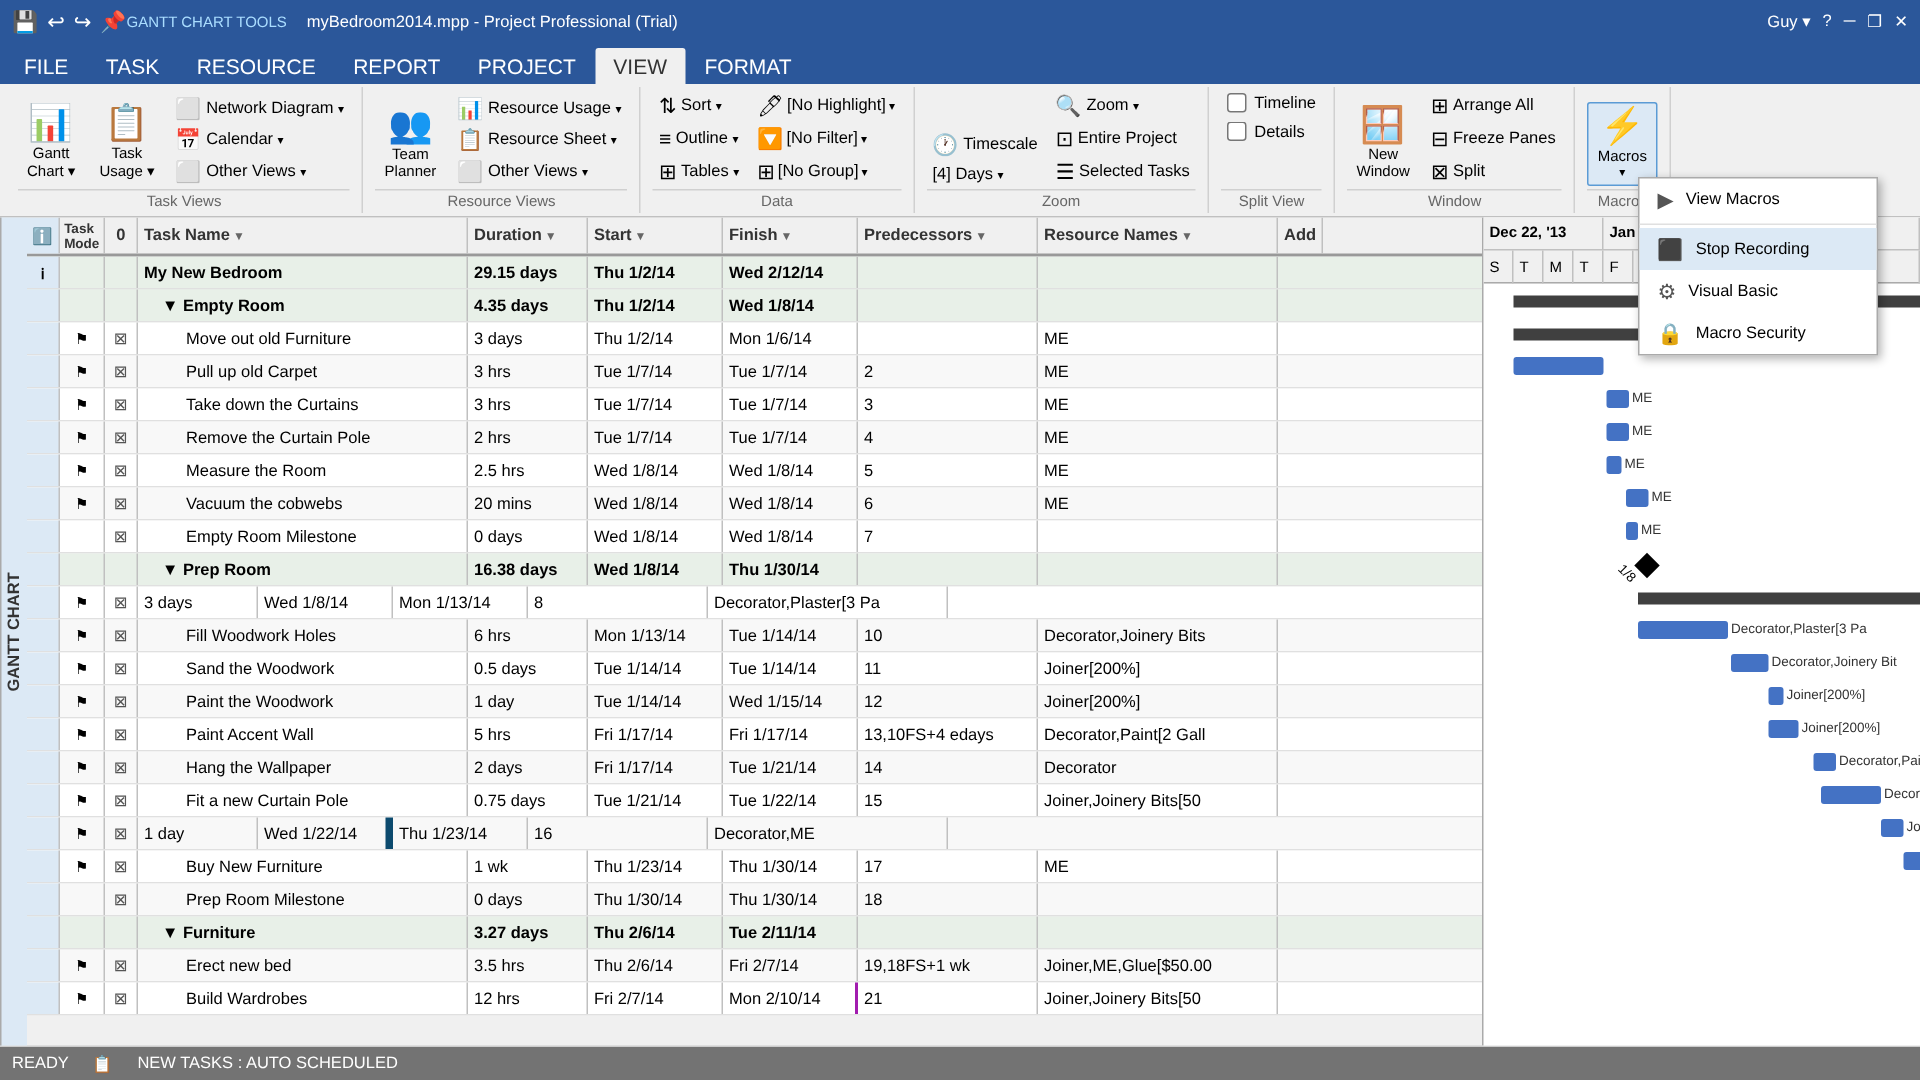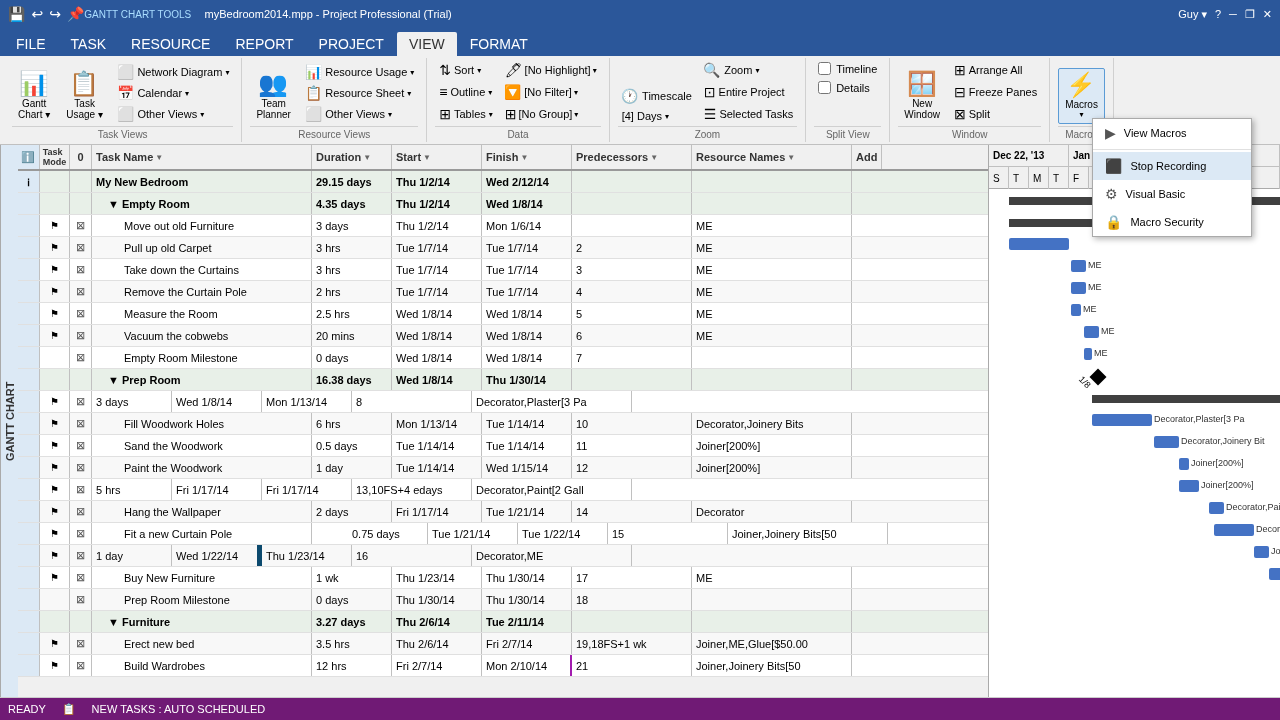--- a/index.html
+++ b/index.html
@@ -562,20 +562,21 @@
           <div style="width:120px;border-right:1px solid #c0c0c0;padding:1px 4px;overflow:hidden;white-space:nowrap;height:100%;display:flex;align-items:center;">12</div>
           <div style="width:160px;border-right:1px solid #c0c0c0;padding:1px 4px;overflow:hidden;white-space:nowrap;height:100%;display:flex;align-items:center;">Joiner[200%]</div>
           <div style="width:30px;padding:1px 4px;height:100%;display:flex;align-items:center;"></div>
         </div>
         <div class="table-row" style="display: flex; border-bottom: 1px solid rgb(224, 224, 224); height: 22px; align-items: center; background: white;">
           <div style="width:22px;border-right:1px solid #c0c0c0;display:flex;align-items:center;justify-content:center;height:100%;background:#dce9f5;font-size:10px;"></div>
           <div style="width:30px;border-right:1px solid #c0c0c0;display:flex;align-items:center;justify-content:center;height:100%;font-size:10px;">⚑</div>
           <div style="width:22px;border-right:1px solid #c0c0c0;display:flex;align-items:center;justify-content:center;height:100%;font-size:10px;">
       <span style="font-size:11px;color:#555;">⊠</span>
     </div>
+          <div style="width:220px;border-right:1px solid #c0c0c0;padding:1px 4px 1px 32px;overflow:hidden;white-space:nowrap;text-overflow:ellipsis;height:100%;display:flex;align-items:center;font-weight:normal;">Paint Accent Wall</div>
           <div style="width:80px;border-right:1px solid #c0c0c0;padding:1px 4px;overflow:hidden;white-space:nowrap;height:100%;display:flex;align-items:center;">5 hrs</div>
           <div style="width:90px;border-right:1px solid #c0c0c0;padding:1px 4px;overflow:hidden;white-space:nowrap;height:100%;display:flex;align-items:center;">Fri 1/17/14</div>
           <div style="width:90px;border-right:1px solid #c0c0c0;padding:1px 4px;overflow:hidden;white-space:nowrap;height:100%;display:flex;align-items:center;">Fri 1/17/14</div>
           <div style="width:120px;border-right:1px solid #c0c0c0;padding:1px 4px;overflow:hidden;white-space:nowrap;height:100%;display:flex;align-items:center;">13,10FS+4 edays</div>
           <div style="width:160px;border-right:1px solid #c0c0c0;padding:1px 4px;overflow:hidden;white-space:nowrap;height:100%;display:flex;align-items:center;">Decorator,Paint[2 Gall</div>
           <div style="width:30px;padding:1px 4px;height:100%;display:flex;align-items:center;"></div>
         </div>
         <div class="table-row" style="display: flex; border-bottom: 1px solid rgb(224, 224, 224); height: 22px; align-items: center; background: rgb(248, 248, 248);">
           <div style="width:22px;border-right:1px solid #c0c0c0;display:flex;align-items:center;justify-content:center;height:100%;background:#dce9f5;font-size:10px;"></div>
           <div style="width:30px;border-right:1px solid #c0c0c0;display:flex;align-items:center;justify-content:center;height:100%;font-size:10px;">⚑</div>
@@ -590,21 +591,21 @@
           <div style="width:160px;border-right:1px solid #c0c0c0;padding:1px 4px;overflow:hidden;white-space:nowrap;height:100%;display:flex;align-items:center;">Decorator</div>
           <div style="width:30px;padding:1px 4px;height:100%;display:flex;align-items:center;"></div>
         </div>
         <div class="table-row" style="display: flex; border-bottom: 1px solid rgb(224, 224, 224); height: 22px; align-items: center; background: white;">
           <div style="width:22px;border-right:1px solid #c0c0c0;display:flex;align-items:center;justify-content:center;height:100%;background:#dce9f5;font-size:10px;"></div>
           <div style="width:30px;border-right:1px solid #c0c0c0;display:flex;align-items:center;justify-content:center;height:100%;font-size:10px;">⚑</div>
           <div style="width:22px;border-right:1px solid #c0c0c0;display:flex;align-items:center;justify-content:center;height:100%;font-size:10px;">
       <span style="font-size:11px;color:#555;">⊠</span>
     </div>
           <div style="width:220px;border-right:1px solid #c0c0c0;padding:1px 4px 1px 32px;overflow:hidden;white-space:nowrap;text-overflow:ellipsis;height:100%;display:flex;align-items:center;font-weight:normal;">Fit a new Curtain Pole</div>
-          <div style="width:80px;border-right:1px solid #c0c0c0;padding:1px 4px;overflow:hidden;white-space:nowrap;height:100%;display:flex;align-items:center;margin-left:36px;">0.75 days</div>
+          <div style="width:80px;border-right:1px solid #c0c0c0;padding:1px 4px;overflow:hidden;white-space:nowrap;height:100%;display:flex;align-items:center;">0.75 days</div>
           <div style="width:90px;border-right:1px solid #c0c0c0;padding:1px 4px;overflow:hidden;white-space:nowrap;height:100%;display:flex;align-items:center;">Tue 1/21/14</div>
           <div style="width:90px;border-right:1px solid #c0c0c0;padding:1px 4px;overflow:hidden;white-space:nowrap;height:100%;display:flex;align-items:center;">Tue 1/22/14</div>
           <div style="width:120px;border-right:1px solid #c0c0c0;padding:1px 4px;overflow:hidden;white-space:nowrap;height:100%;display:flex;align-items:center;">15</div>
           <div style="width:160px;border-right:1px solid #c0c0c0;padding:1px 4px;overflow:hidden;white-space:nowrap;height:100%;display:flex;align-items:center;">Joiner,Joinery Bits[50</div>
           <div style="width:30px;padding:1px 4px;height:100%;display:flex;align-items:center;"></div>
         </div>
         <div class="table-row" style="display: flex; border-bottom: 1px solid rgb(224, 224, 224); height: 22px; align-items: center; background: rgb(248, 248, 248);">
           <div style="width:22px;border-right:1px solid #c0c0c0;display:flex;align-items:center;justify-content:center;height:100%;background:#dce9f5;font-size:10px;"></div>
           <div style="width:30px;border-right:1px solid #c0c0c0;display:flex;align-items:center;justify-content:center;height:100%;font-size:10px;">⚑</div>
           <div style="width:22px;border-right:1px solid #c0c0c0;display:flex;align-items:center;justify-content:center;height:100%;font-size:10px;">
@@ -787,21 +788,21 @@
 
 <div id="bottom-scroll" style="height:16px;background:#f0f0f0;border-top:1px solid #ccc;display:flex;">
   <div style="width:970px;background:#f0f0f0;overflow:hidden;">
     <input type="range" style="width: 100%; margin: 0px;" min="0" max="100" value="0">
   </div>
   <div style="flex:1;background:#f0f0f0;overflow:hidden;">
     <input type="range" style="width: 100%; margin: 0px;" min="0" max="100" value="30">
   </div>
 </div>
 
-<div id="status-bar" style="height:22px;background:#701a75;color:white;display:flex;align-items:center;padding:0 8px;gap:16px;font-size:11px;">
+<div id="status-bar" style="height:22px;background:#737373;color:white;display:flex;align-items:center;padding:0 8px;gap:16px;font-size:11px;">
   <span>READY</span>
   <span>📋</span>
   <span>NEW TASKS : AUTO SCHEDULED</span>
 </div>
 
 <div id="macro-dropdown" style="position:absolute;top:118px;right:28px;background:white;border:1px solid #aaa;box-shadow:2px 2px 6px rgba(0,0,0,0.3);width:160px;z-index:1000;">
   <div class="dropdown-item">
     <span class="icon">▶</span>
     <span>View Macros</span>
   </div>

